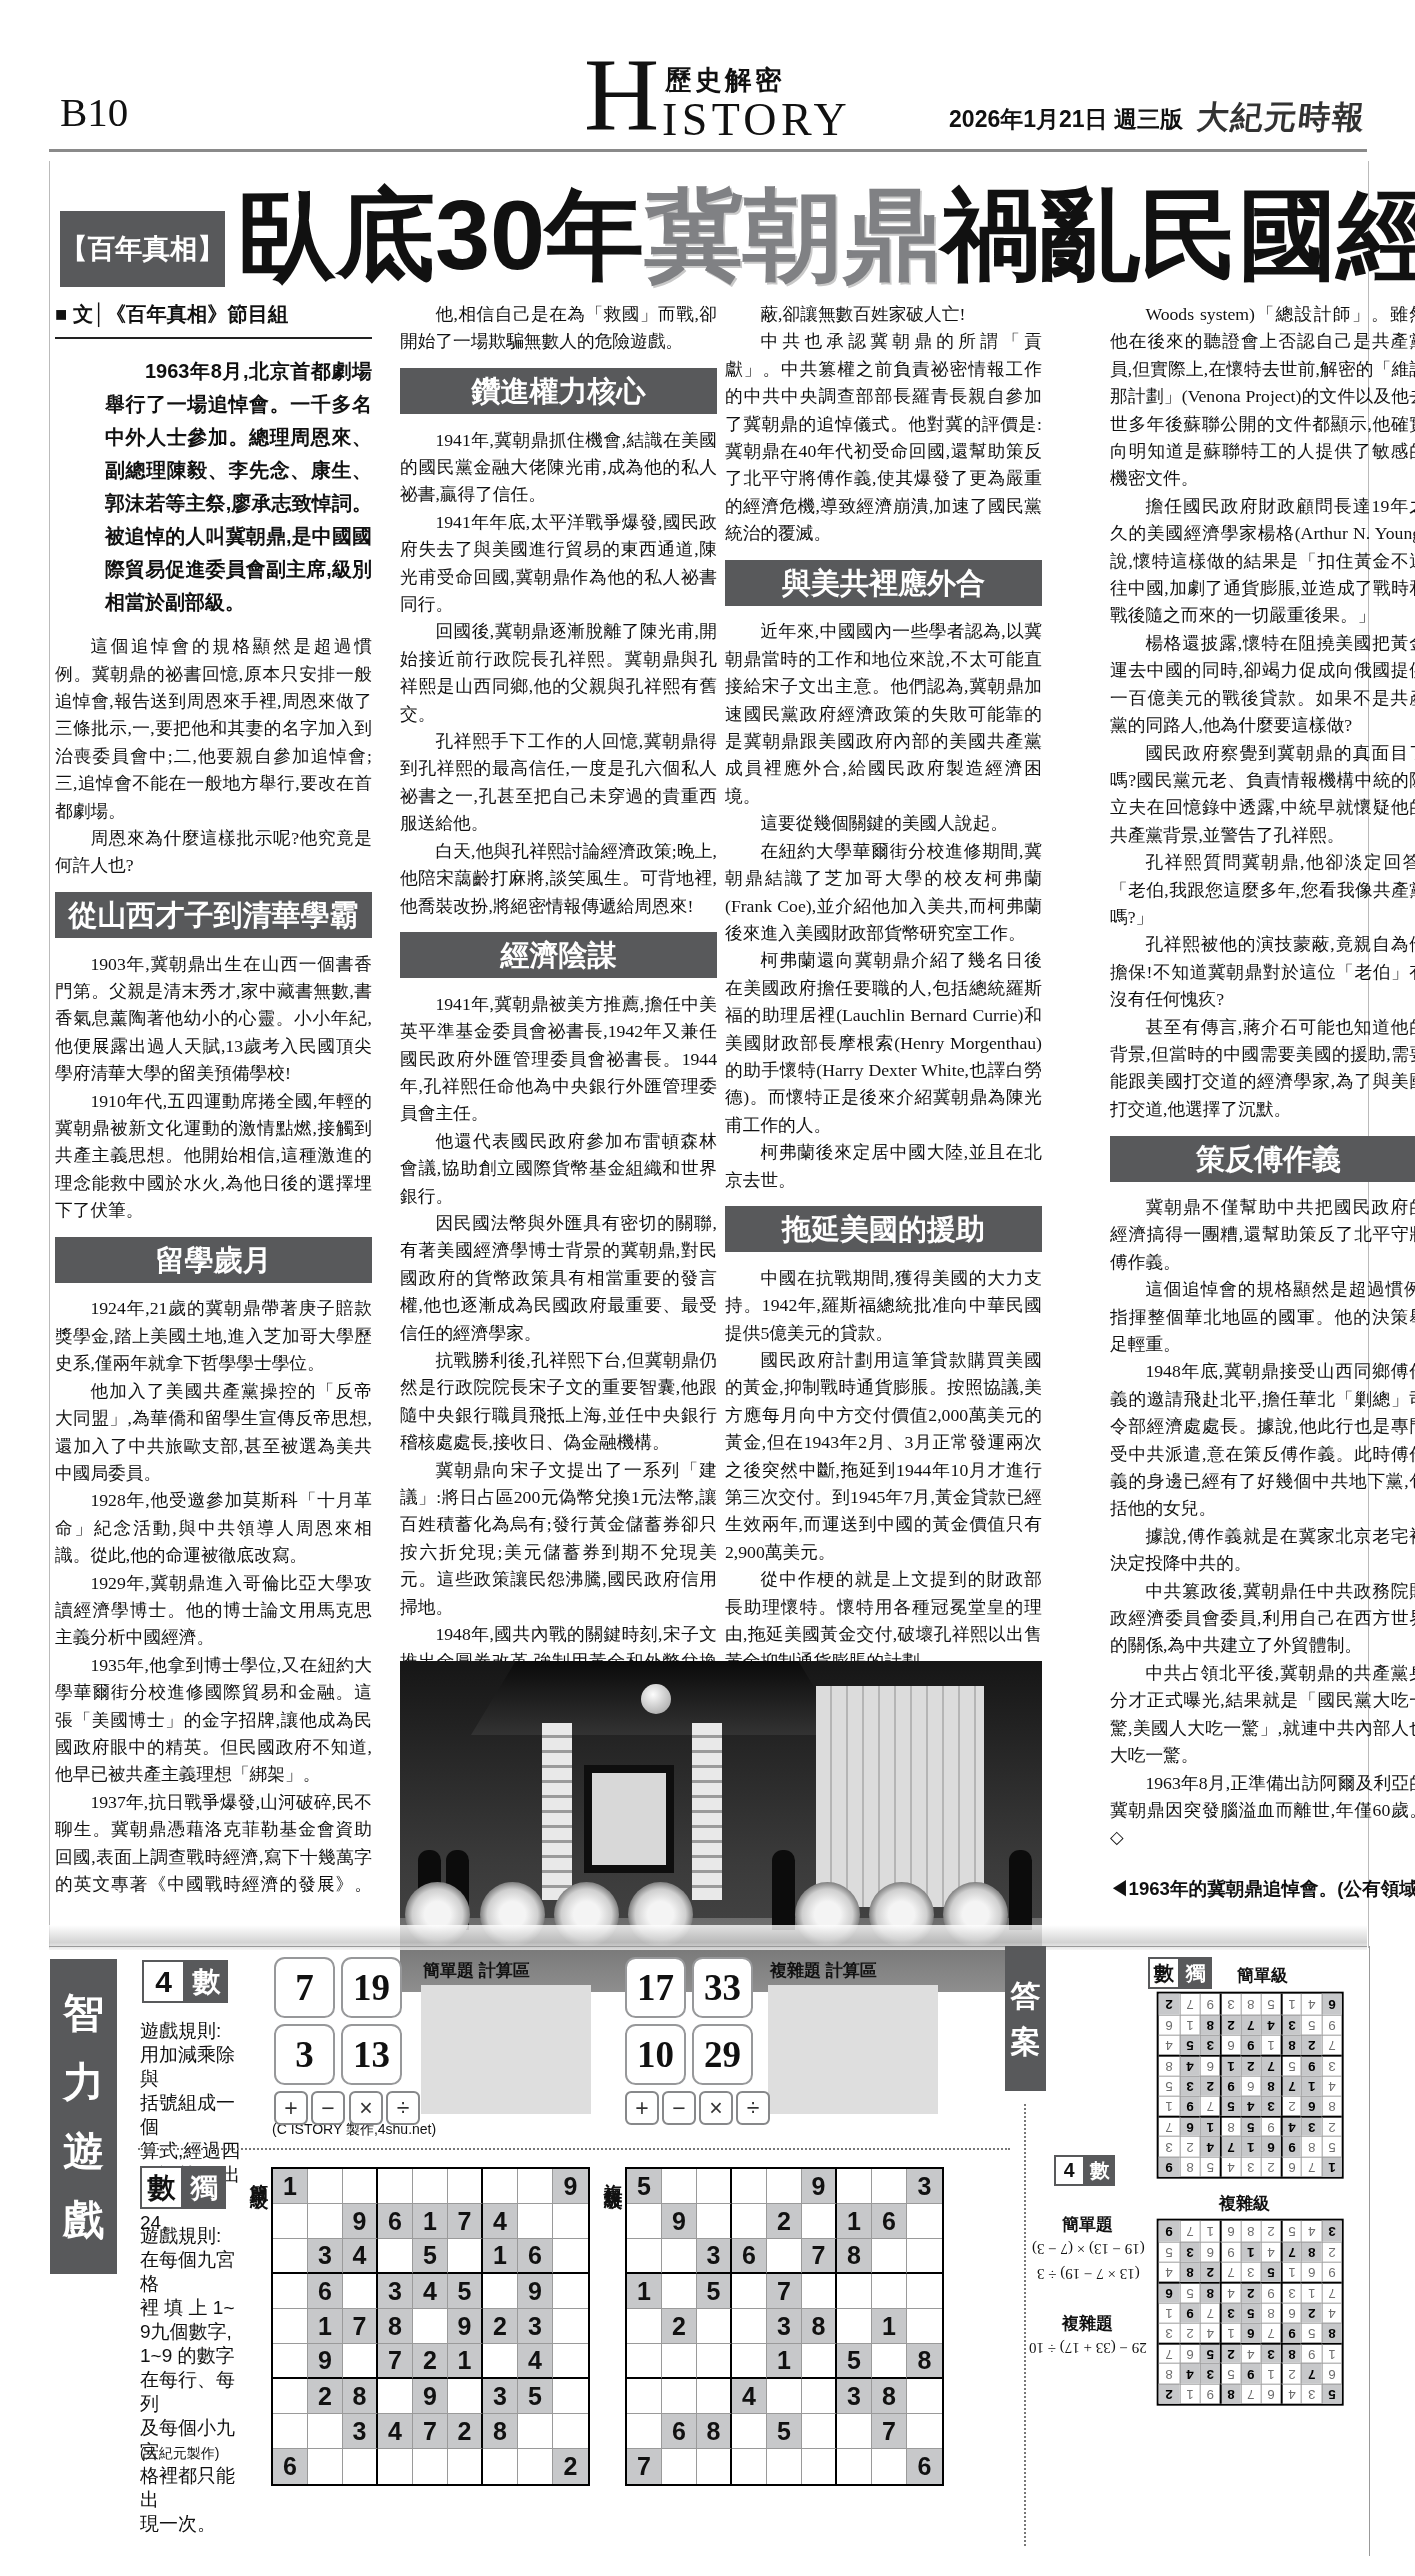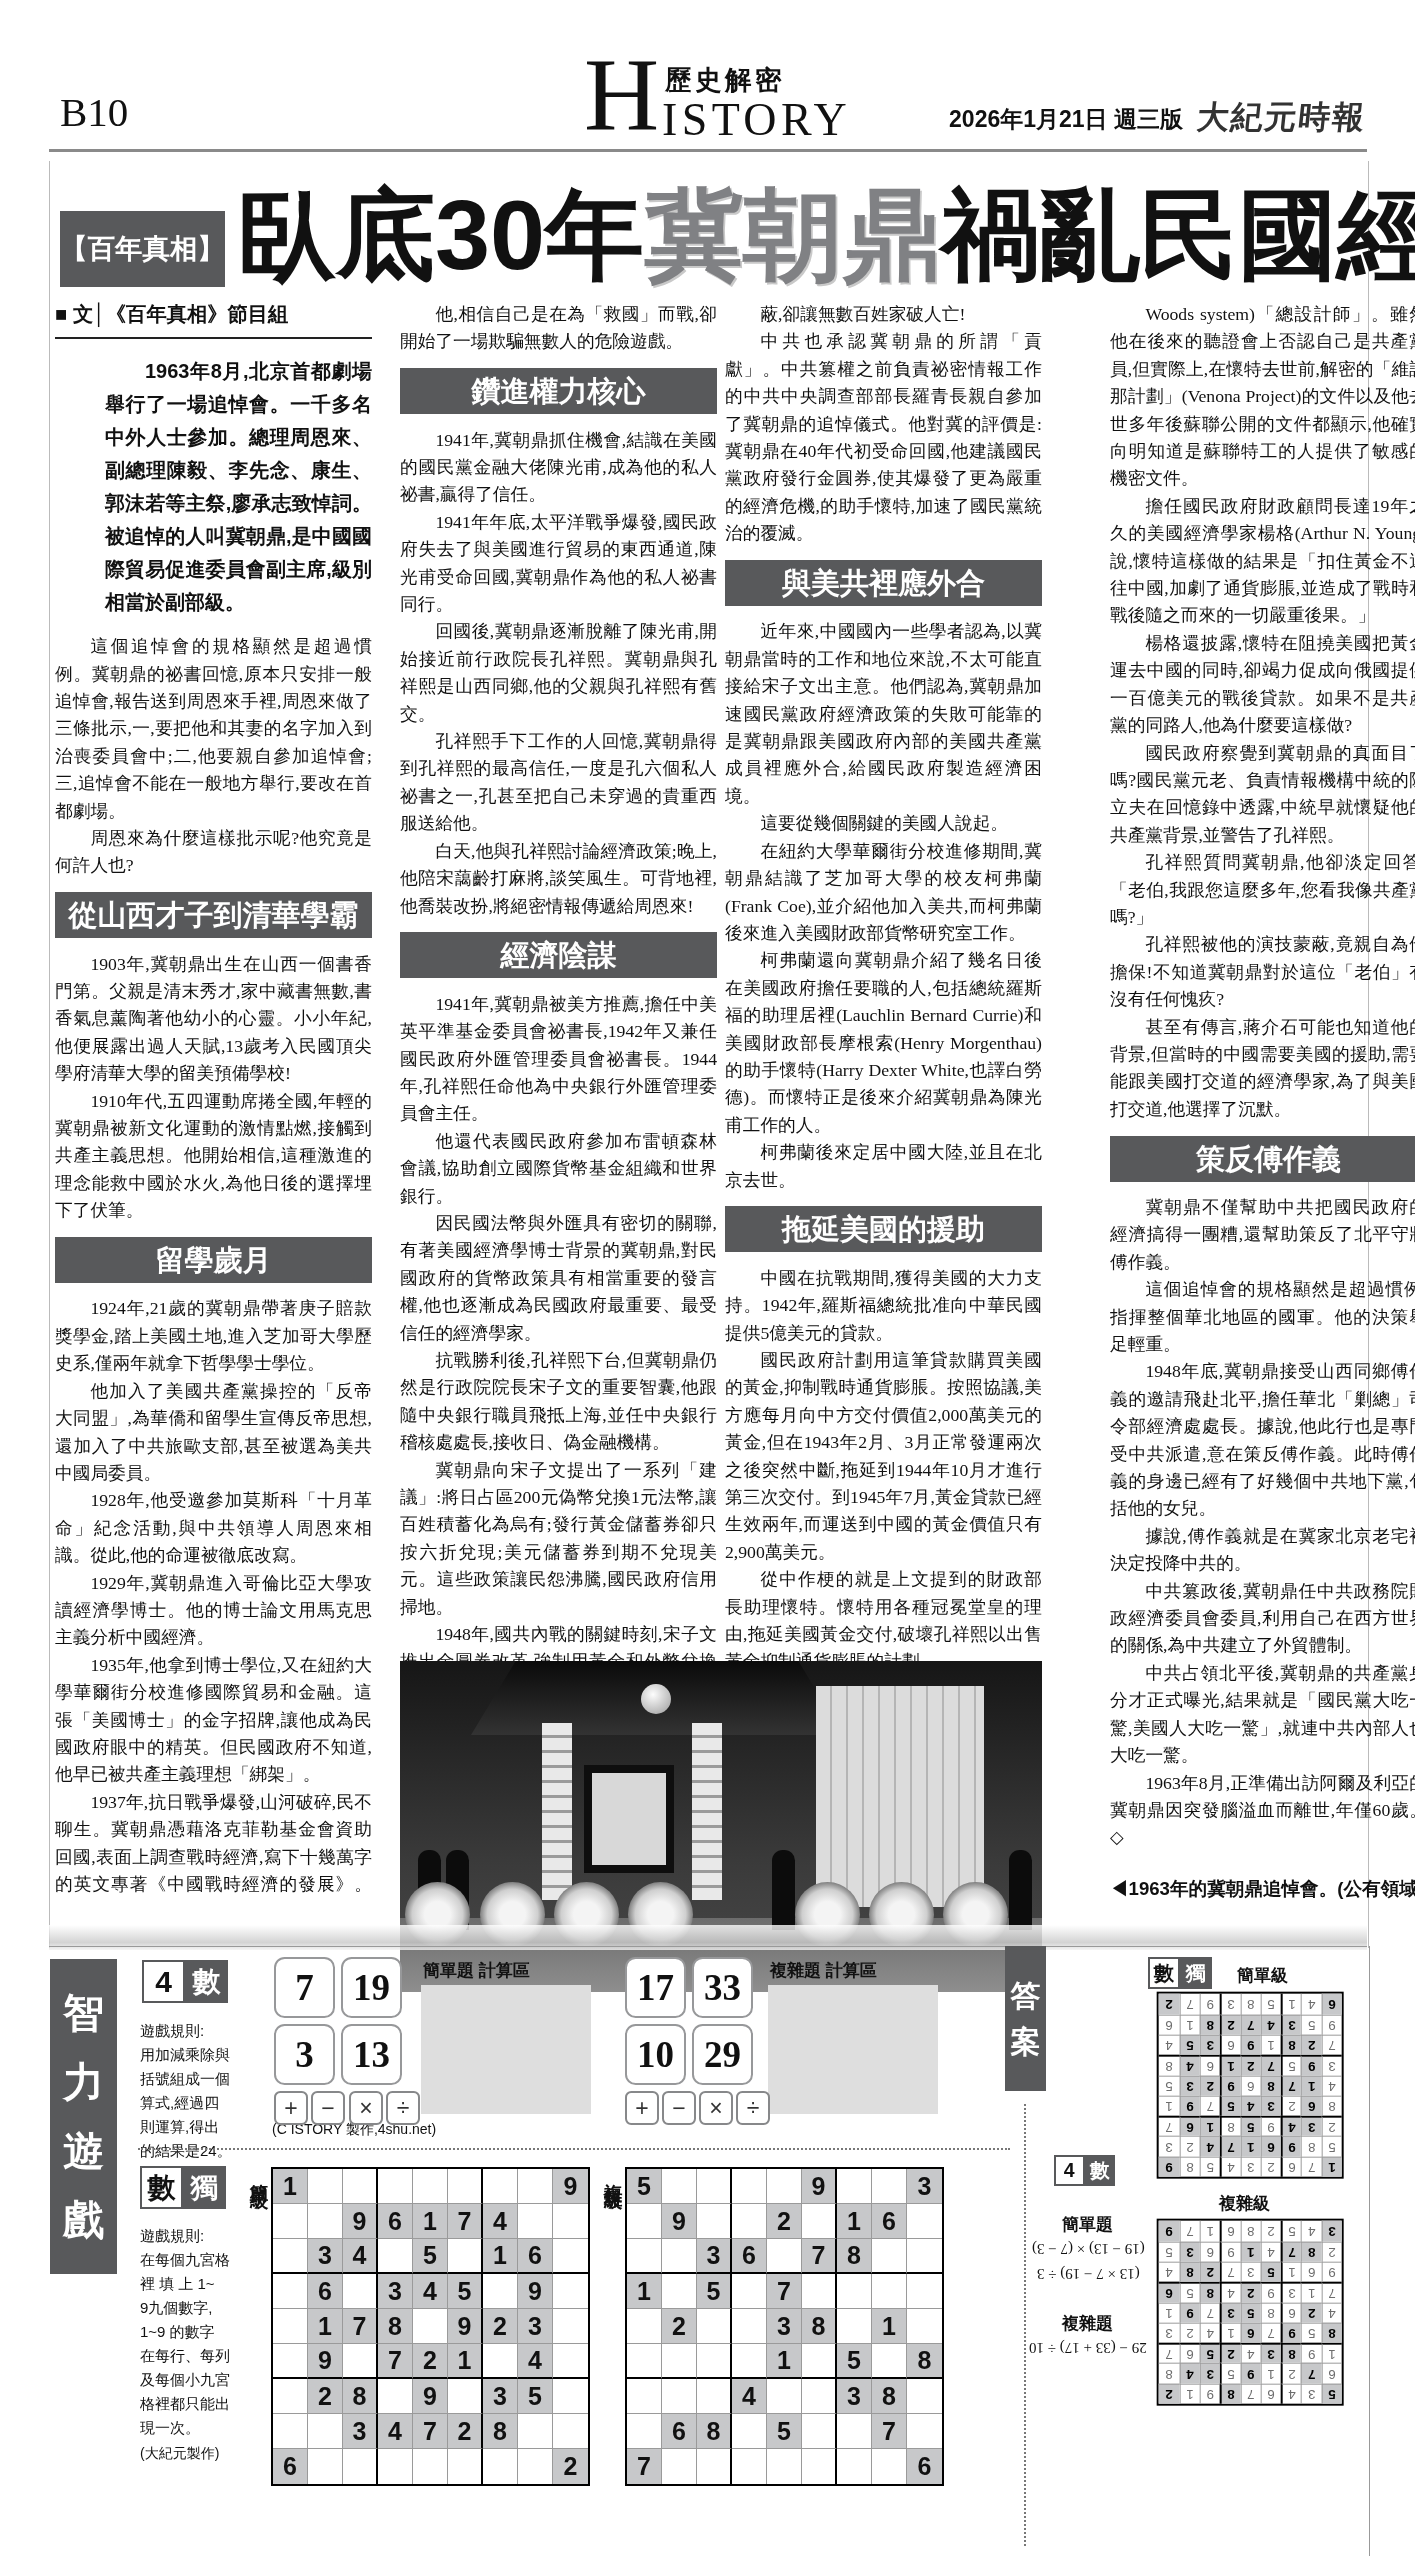--- a/index.html
+++ b/index.html
@@ -65,21 +65,21 @@
            line-height:28px;margin-top:23px;text-indent:0;}
   
   #gsec-top{left:49px;top:1946px;width:1318px;height:0.9px;background:#999;}
   #gsec-right{left:1369px;top:1946px;width:0.9px;height:610px;background:#999;}
   #brainbar{left:50px;top:1959px;width:67px;height:315px;background:#58595b;color:#fff;
      font-family:"Liberation Sans",sans-serif;font-weight:bold;font-size:41px;line-height:53px;
      display:flex;flex-direction:column;align-items:center;justify-content:center;gap:16px;}
   .lbl2{display:inline-flex;font-family:"Liberation Sans",sans-serif;font-weight:bold;}
   .lbl2 .a{background:#fff;border:2.7px solid #58595b;color:#111;display:flex;align-items:center;justify-content:center;}
   .lbl2 .b{background:#58595b;color:#fff;display:flex;align-items:center;justify-content:center;border:2.7px solid #58595b;}
-  .rules{font-family:"Liberation Sans",sans-serif;font-size:15px;line-height:24px;}
+  .rules{font-family:"Liberation Sans",sans-serif;font-size:19px;line-height:24px;}
   .card{position:absolute;width:57px;height:57px;border:2.7px solid #97989a;border-radius:10.6px;
         background:#fff;font-family:"Liberation Serif",serif;font-size:37px;font-weight:bold;
         display:flex;align-items:center;justify-content:center;}
   .op{position:absolute;width:30px;height:30px;border:2.2px solid #87888a;border-radius:6.2px;
       font-family:"Liberation Sans",sans-serif;font-size:23px;color:#333;
       display:flex;align-items:center;justify-content:center;background:#fff;}
   .calcarea{position:absolute;background:#dedede;}
   .calclbl{position:absolute;font-family:"Liberation Sans",sans-serif;font-weight:bold;font-size:17px;}
   .credit{font-family:"Liberation Sans",sans-serif;font-size:14px;}
   #dots-h{left:138px;top:2148px;width:872px;height:0;border-top:2.7px dotted #777;}
@@ -154,21 +154,21 @@
       <div class="col-head">經濟陰謀</div>
       <p class="body-p">1941年,冀朝鼎被美方推薦,擔任中美英平準基金委員會祕書長,1942年又兼任國民政府外匯管理委員會祕書長。1944年,孔祥熙任命他為中央銀行外匯管理委員會主任。</p>
       <p class="body-p">他還代表國民政府參加布雷頓森林會議,協助創立國際貨幣基金組織和世界銀行。</p>
       <p class="body-p">因民國法幣與外匯具有密切的關聯,有著美國經濟學博士背景的冀朝鼎,對民國政府的貨幣政策具有相當重要的發言權,他也逐漸成為民國政府最重要、最受信任的經濟學家。</p>
       <p class="body-p">抗戰勝利後,孔祥熙下台,但冀朝鼎仍然是行政院院長宋子文的重要智囊,他跟隨中央銀行職員飛抵上海,並任中央銀行稽核處處長,接收日、偽金融機構。</p>
       <p class="body-p">冀朝鼎向宋子文提出了一系列「建議」:將日占區200元偽幣兌換1元法幣,讓百姓積蓄化為烏有;發行黃金儲蓄券卻只按六折兌現;美元儲蓄券到期不兌現美元。這些政策讓民怨沸騰,國民政府信用掃地。</p>
       <p class="body-p">1948年,國共內戰的關鍵時刻,宋子文推出金圓券改革,強制用黃金和外幣兌換金圓券,民間財富被洗劫,經濟徹底崩潰!冀朝鼎對其它政策反對,唯獨對金圓券大力支持。</p>
     </div>
   <div class="col" id="col3">
       <p class="body-p">蔽,卻讓無數百姓家破人亡!</p>
-      <p class="body-p">中共也承認冀朝鼎的所謂「貢獻」。中共篡權之前負責祕密情報工作的中共中央調查部部長羅青長親自參加了冀朝鼎的追悼儀式。他對冀的評價是:冀朝鼎在40年代初受命回國,他建議國民黨政府發行金圓券,使其爆發了更為嚴重的經濟危機,的助手懷特,加速了國民黨統治的覆滅。</p>
+      <p class="body-p">中共也承認冀朝鼎的所謂「貢獻」。中共篡權之前負責祕密情報工作的中共中央調查部部長羅青長親自參加了冀朝鼎的追悼儀式。他對冀的評價是:冀朝鼎在40年代初受命回國,還幫助策反了北平守將傅作義,使其爆發了更為嚴重的經濟危機,導致經濟崩潰,加速了國民黨統治的覆滅。</p>
       <div class="col-head">與美共裡應外合</div>
       <p class="body-p">近年來,中國國內一些學者認為,以冀朝鼎當時的工作和地位來說,不太可能直接給宋子文出主意。他們認為,冀朝鼎加速國民黨政府經濟政策的失敗可能靠的是冀朝鼎跟美國政府內部的美國共產黨成員裡應外合,給國民政府製造經濟困境。</p>
       <p class="body-p">這要從幾個關鍵的美國人說起。</p>
       <p class="body-p">在紐約大學華爾街分校進修期間,冀朝鼎結識了芝加哥大學的校友柯弗蘭(Frank Coe),並介紹他加入美共,而柯弗蘭後來進入美國財政部貨幣研究室工作。</p>
       <p class="body-p">柯弗蘭還向冀朝鼎介紹了幾名日後在美國政府擔任要職的人,包括總統羅斯福的助理居裡(Lauchlin Bernard Currie)和美國財政部長摩根索(Henry Morgenthau)的助手懷特(Harry Dexter White,也譯白勞德)。而懷特正是後來介紹冀朝鼎為陳光甫工作的人。</p>
       <p class="body-p">柯弗蘭後來定居中國大陸,並且在北京去世。</p>
       <div class="col-head">拖延美國的援助</div>
       <p class="body-p">中國在抗戰期間,獲得美國的大力支持。1942年,羅斯福總統批准向中華民國提供5億美元的貸款。</p>
       <p class="body-p">國民政府計劃用這筆貸款購買美國的黃金,抑制戰時通貨膨脹。按照協議,美方應每月向中方交付價值2,000萬美元的黃金,但在1943年2月、3月正常發運兩次之後突然中斷,拖延到1944年10月才進行第三次交付。到1945年7月,黃金貸款已經生效兩年,而運送到中國的黃金價值只有2,900萬美元。</p>
       <p class="body-p">從中作梗的就是上文提到的財政部長助理懷特。懷特用各種冠冕堂皇的理由,拖延美國黃金交付,破壞孔祥熙以出售黃金抑制通貨膨脹的計劃。</p>

